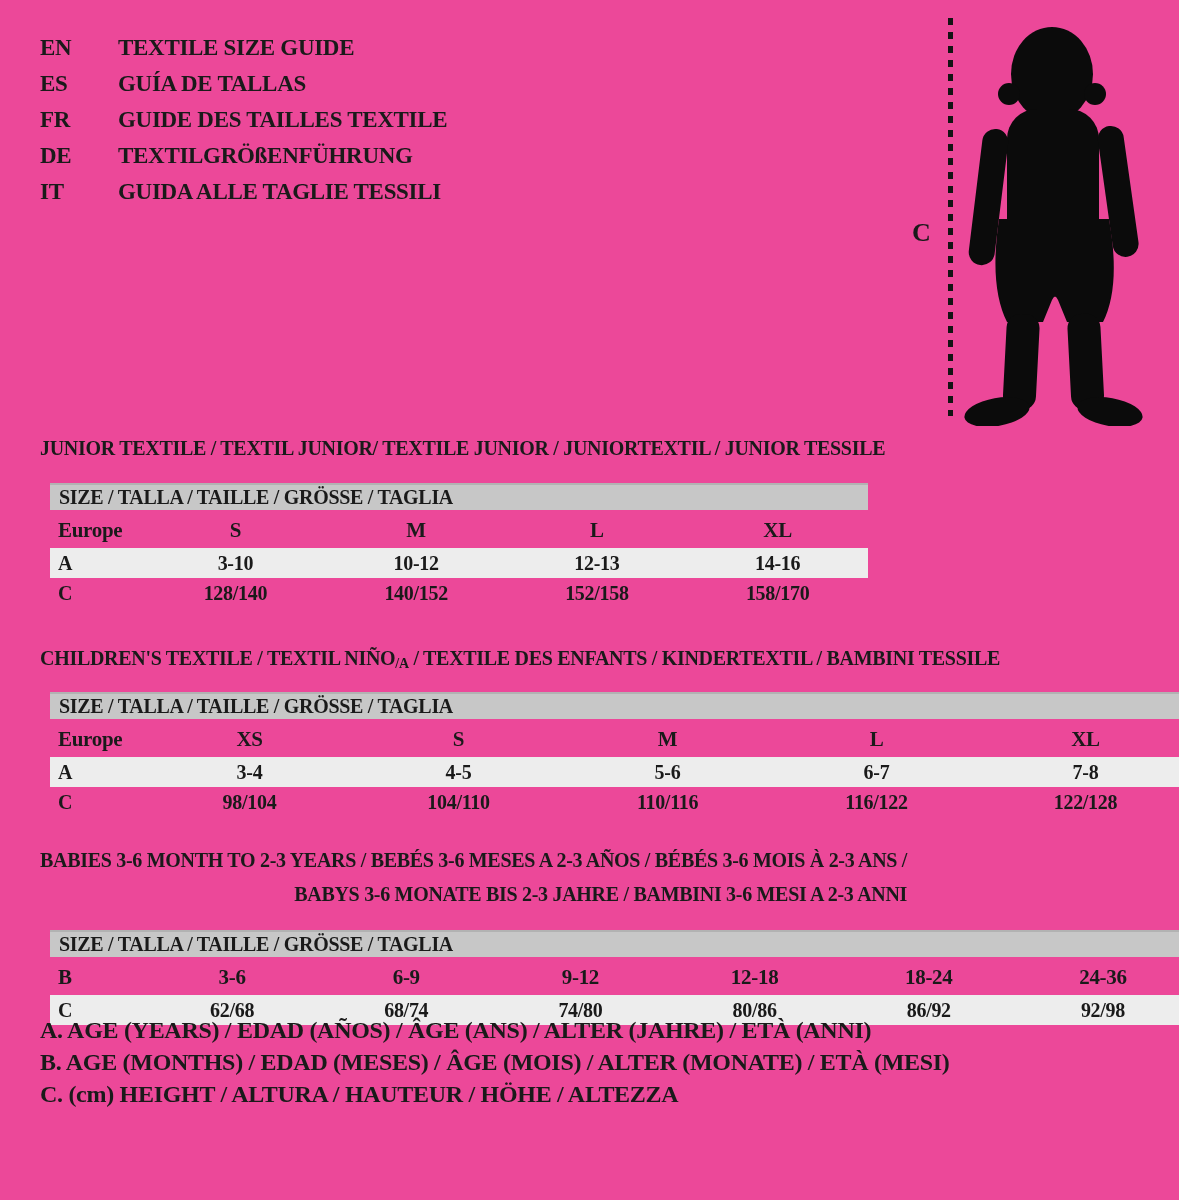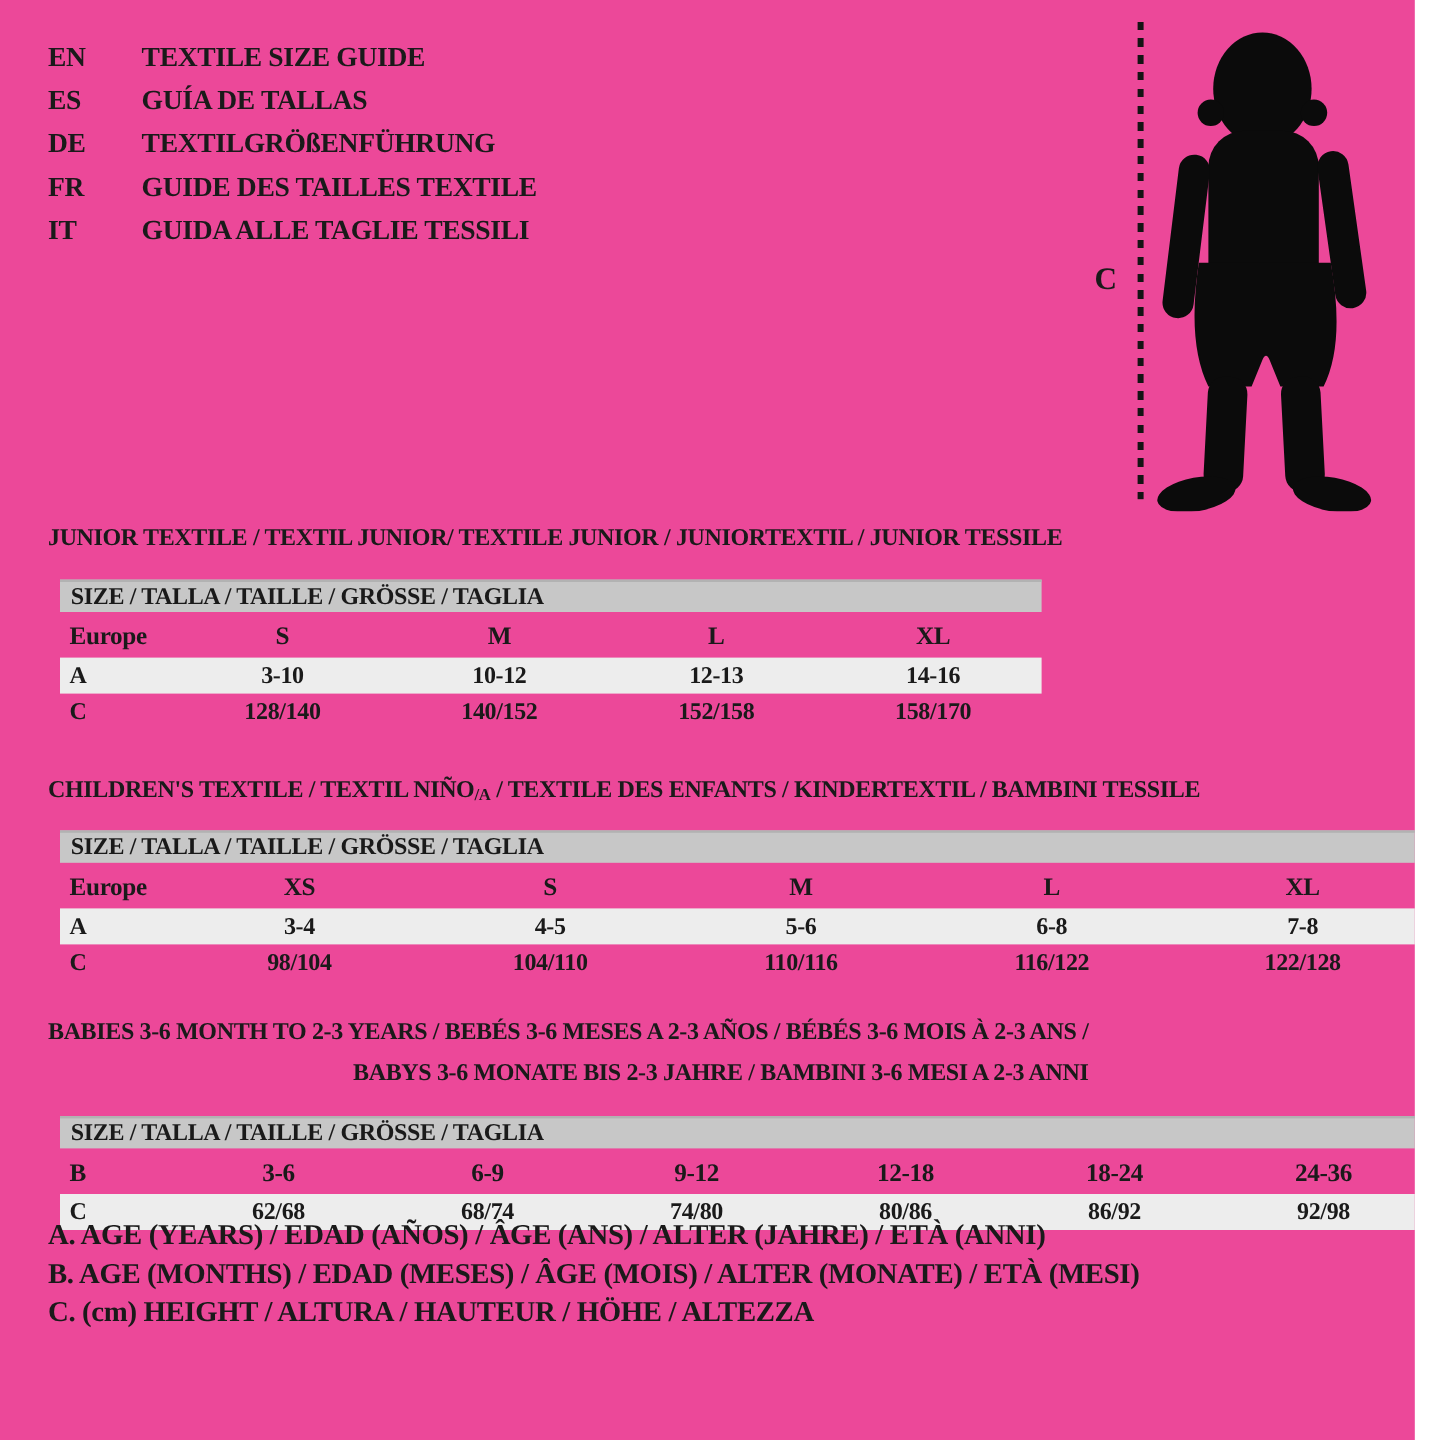--- a/index.html
+++ b/index.html
@@ -68,27 +68,27 @@
     <span class="lang-code">EN</span>
     <span class="lang-label">TEXTILE SIZE GUIDE</span>
   </div>
 
   <div class="lang-row">
     <span class="lang-code">ES</span>
     <span class="lang-label">GUÍA DE TALLAS</span>
   </div>
 
   <div class="lang-row">
+    <span class="lang-code">FR</span>
+    <span class="lang-label">GUIDE DES TAILLES TEXTILE</span>
+  </div>
+
+  <div class="lang-row">
     <span class="lang-code">DE</span>
     <span class="lang-label">TEXTILGRÖßENFÜHRUNG</span>
-  </div>
-
-  <div class="lang-row">
-    <span class="lang-code">FR</span>
-    <span class="lang-label">GUIDE DES TAILLES TEXTILE</span>
   </div>
 
   <div class="lang-row">
     <span class="lang-code">IT</span>
     <span class="lang-label">GUIDA ALLE TAGLIE TESSILI</span>
   </div>
 </div>
 
   <div class="dashed-line"></div>
   <div class="measure-c">C</div>
@@ -158,21 +158,21 @@
               <span class="cell">M</span>
               <span class="cell">L</span>
               <span class="cell">XL</span>
             </div>
 
   <div class="table-row row-shaded">
     <span class="row-label">A</span>
   <span class="cell">3-4</span>
               <span class="cell">4-5</span>
               <span class="cell">5-6</span>
-              <span class="cell">6-8</span>
+              <span class="cell">6-7</span>
               <span class="cell">7-8</span>
             </div>
 
   <div class="table-row">
     <span class="row-label">C</span>
   <span class="cell">98/104</span>
               <span class="cell">104/110</span>
               <span class="cell">110/116</span>
               <span class="cell">116/122</span>
               <span class="cell">122/128</span>

